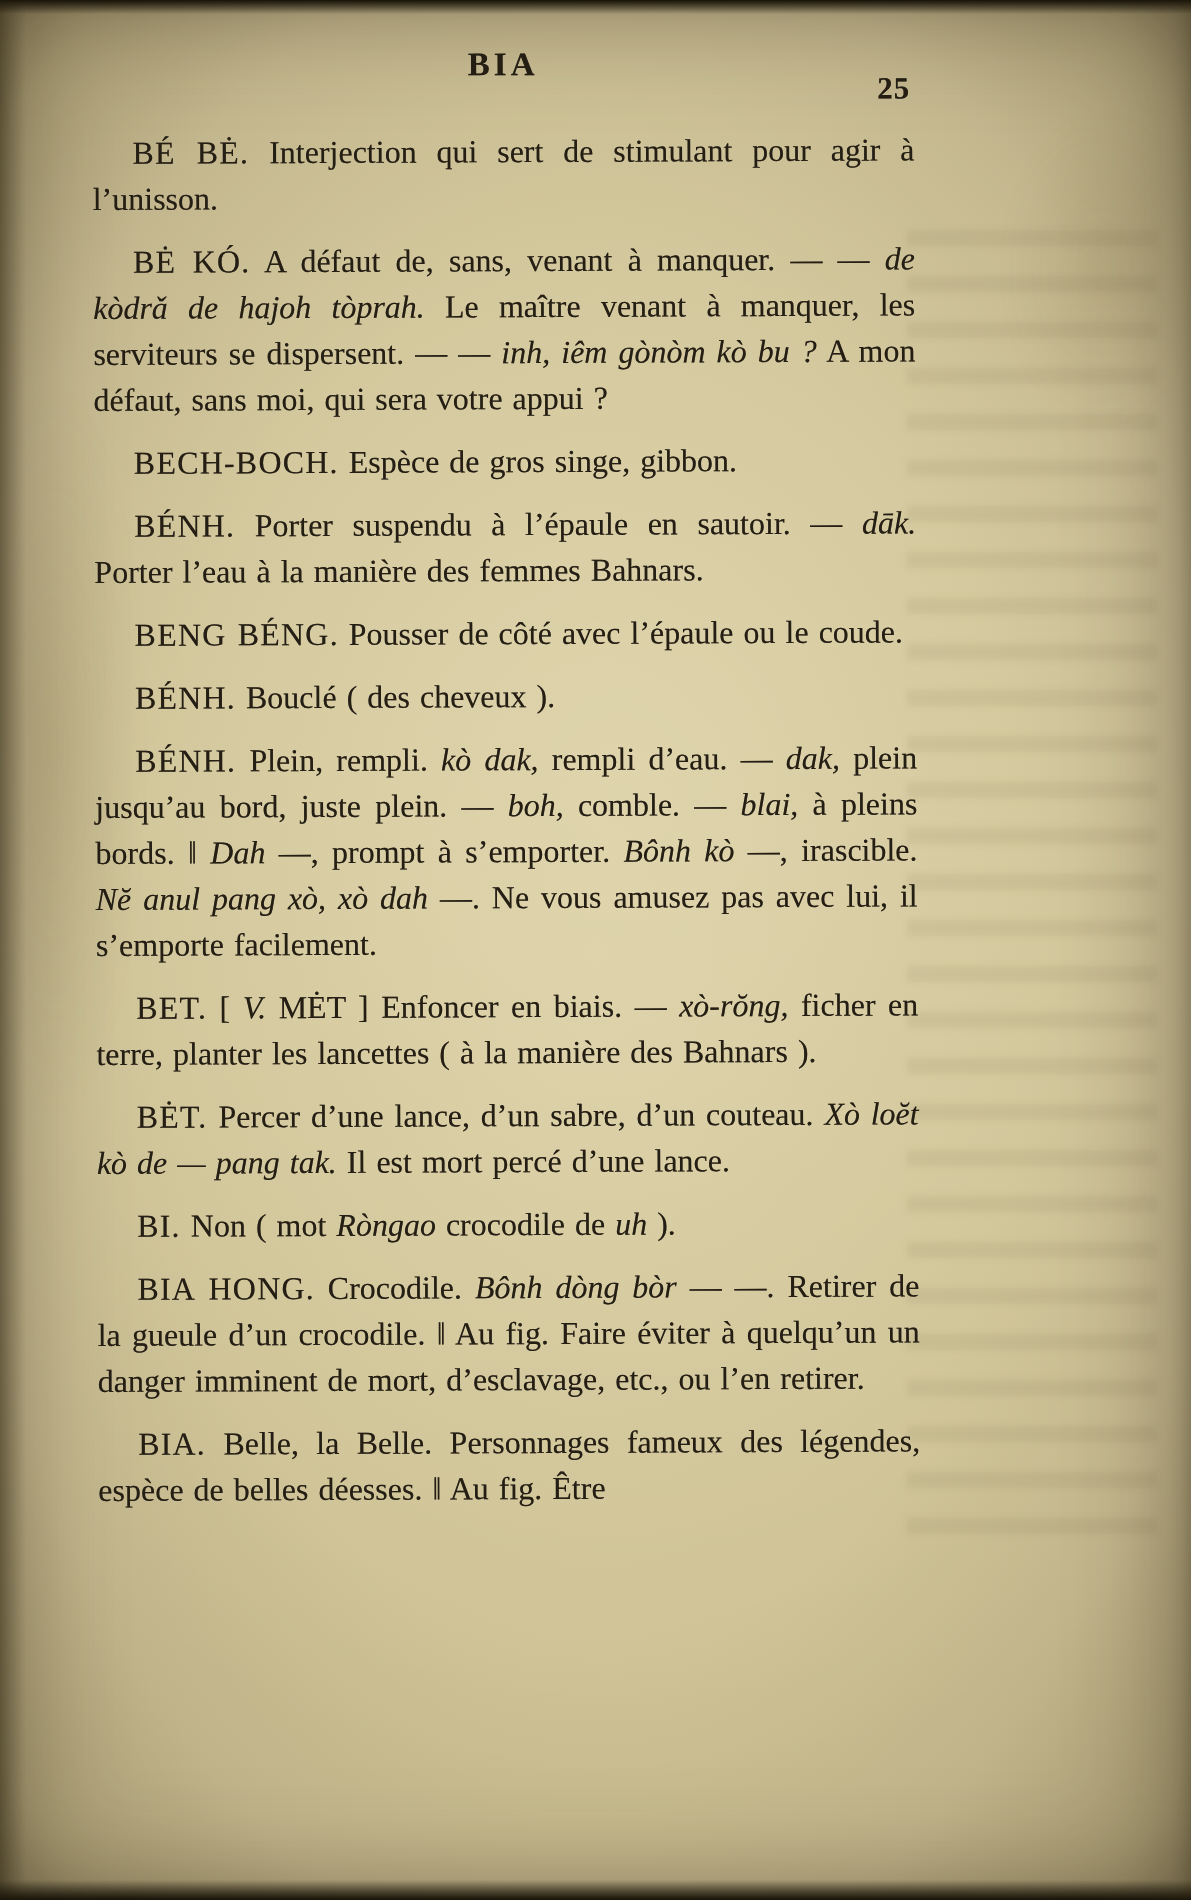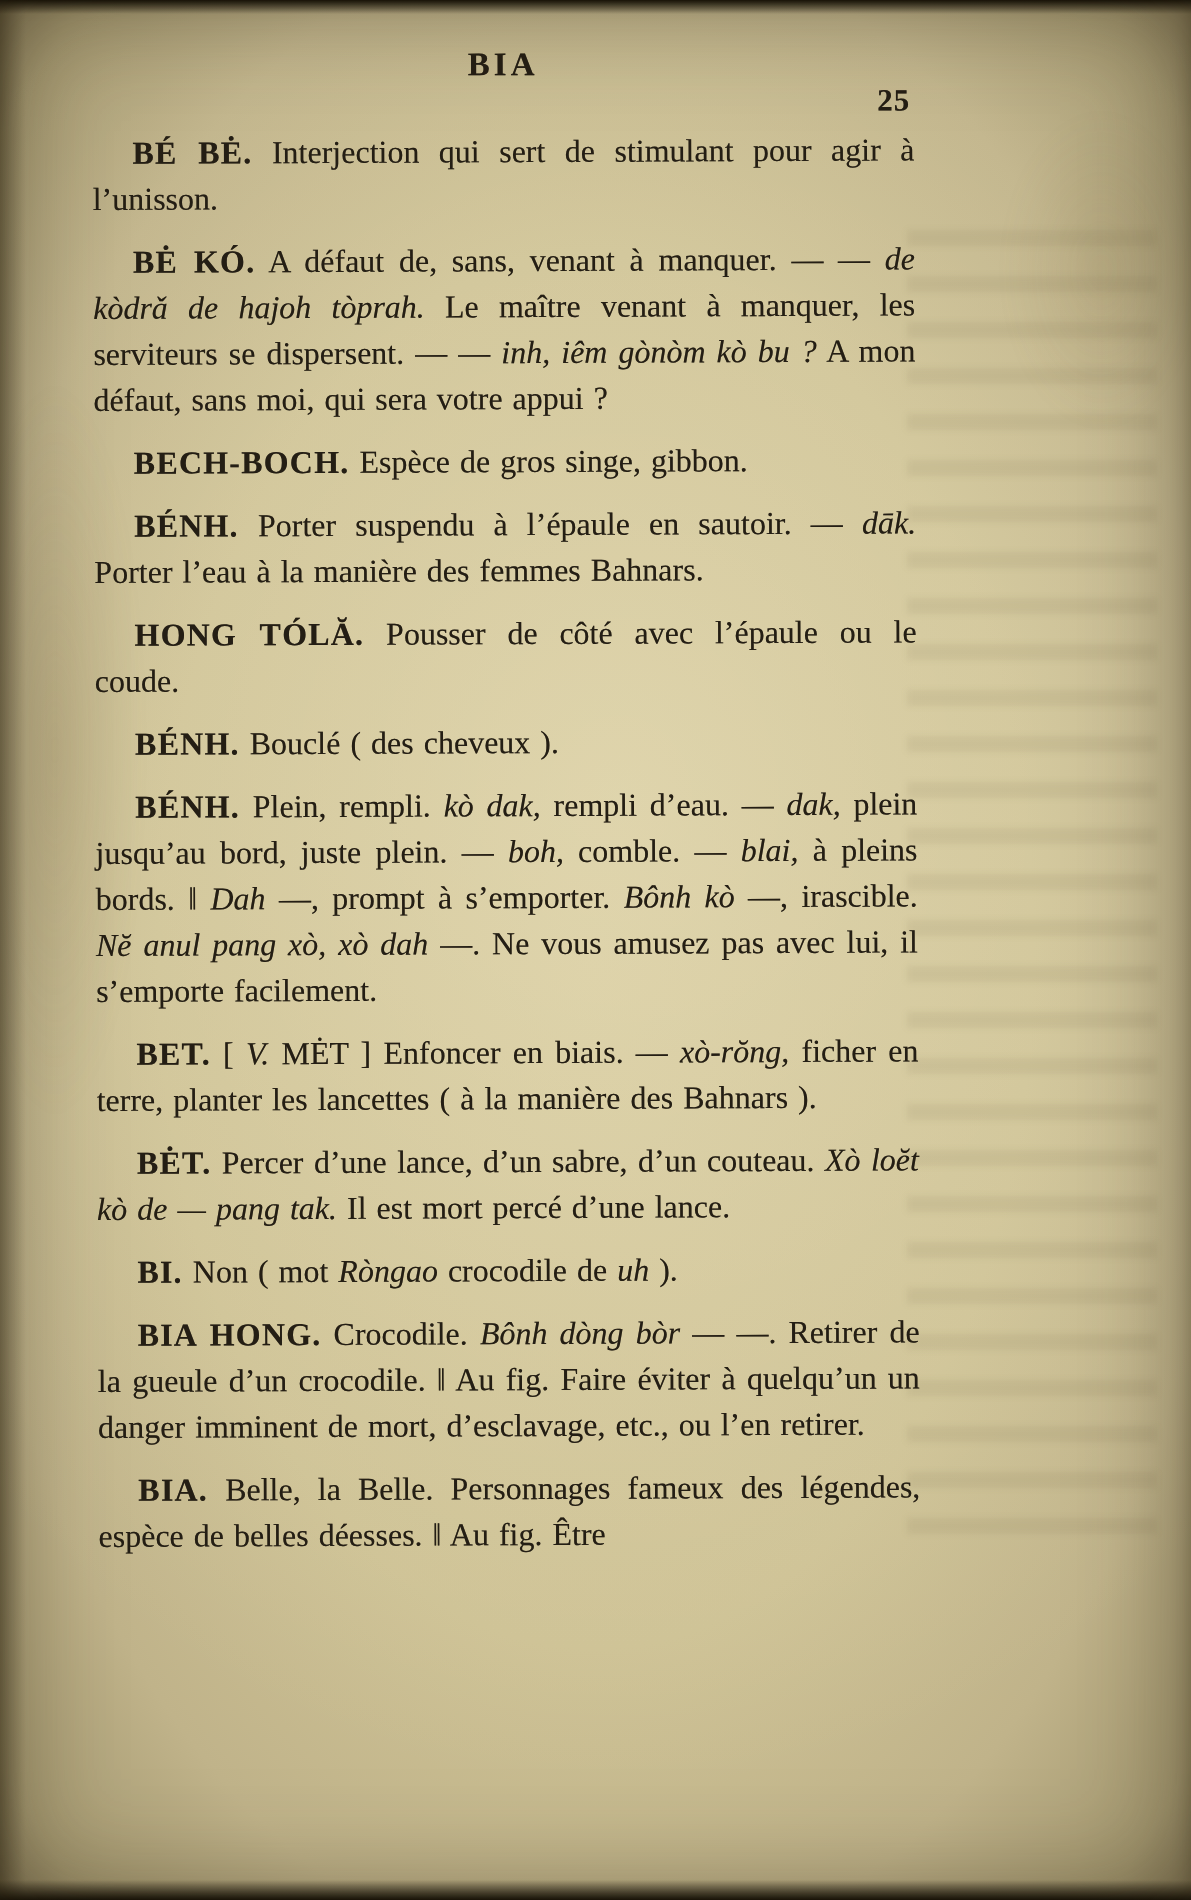--- a/index.html
+++ b/index.html
@@ -85,38 +85,38 @@
   }
   .running-head {
     text-align: center;
     font-weight: 700;
     font-size: 33px;
     letter-spacing: 4px;
   }
   .page-number {
     position: absolute;
     right: 4px;
-    top: 38px;
+    top: 26px;
     font-weight: 700;
     font-size: 31px;
     letter-spacing: 1px;
   }
   .entries {
     margin-top: 10px;
   }
   p.entry {
     margin: 0 0 17px 0;
     font-size: 32px;
     line-height: 46px;
     text-align: justify;
     text-indent: 40px;
     word-spacing: 2px;
   }
   .headword {
-    font-weight: 700;
+    font-weight: 400;
     letter-spacing: 1.2px;
   }
   .vernacular {
     font-style: italic;
   }
   .plain {
     font-style: normal;
   }
 </style>
 </head>
@@ -130,21 +130,21 @@
   <div class="text-block">
     <div class="page-header">
       <div class="running-head">BIA</div>
       <div class="page-number">25</div>
     </div>
     <div class="entries">
         <p class="entry"><span class="headword">BÉ BĖ.</span><span class="plain">  Interjection qui sert de stimulant pour agir à l’unisson.</span></p>
         <p class="entry"><span class="headword">BĖ KÓ.</span><span class="plain">  A défaut de, sans, venant à manquer. — — </span><span class="vernacular">de kòdrǎ de hajoh tòprah.</span><span class="plain"> Le maître venant à manquer, les serviteurs se dispersent. — — </span><span class="vernacular">inh, iêm gònòm kò bu ?</span><span class="plain"> A mon défaut, sans moi, qui sera votre appui ?</span></p>
         <p class="entry"><span class="headword">BECH-BOCH.</span><span class="plain">  Espèce de gros singe, gibbon.</span></p>
         <p class="entry"><span class="headword">BÉNH.</span><span class="plain">  Porter suspendu à l’épaule en sautoir. — </span><span class="vernacular">dāk.</span><span class="plain"> Porter l’eau à la manière des femmes Bahnars.</span></p>
-        <p class="entry"><span class="headword">HONG TÓLĂ.</span><span class="plain">  Pousser de côté avec l’épaule ou le coude.</span></p>
+        <p class="entry"><span class="headword">BENG BÉNG.</span><span class="plain">  Pousser de côté avec l’épaule ou le coude.</span></p>
         <p class="entry"><span class="headword">BÉNH.</span><span class="plain">  Bouclé ( des cheveux ).</span></p>
         <p class="entry"><span class="headword">BÉNH.</span><span class="plain">  Plein, rempli. </span><span class="vernacular">kò dak,</span><span class="plain"> rempli d’eau. — </span><span class="vernacular">dak,</span><span class="plain"> plein jusqu’au bord, juste plein. — </span><span class="vernacular">boh,</span><span class="plain"> comble. — </span><span class="vernacular">blai,</span><span class="plain"> à pleins bords. ‖ </span><span class="vernacular">Dah</span><span class="plain"> —, prompt à s’emporter. </span><span class="vernacular">Bônh kò</span><span class="plain"> —, irascible. </span><span class="vernacular">Nĕ anul pang xò, xò dah</span><span class="plain"> —. Ne vous amusez pas avec lui, il s’emporte facilement.</span></p>
         <p class="entry"><span class="headword">BET.</span><span class="plain">  [ </span><span class="vernacular">V.</span><span class="plain"> MĖT ] Enfoncer en biais. — </span><span class="vernacular">xò-rŏng,</span><span class="plain"> ficher en terre, planter les lancettes ( à la manière des Bahnars ).</span></p>
         <p class="entry"><span class="headword">BĖT.</span><span class="plain">  Percer d’une lance, d’un sabre, d’un couteau. </span><span class="vernacular">Xò loĕt kò de — pang tak.</span><span class="plain"> Il est mort percé d’une lance.</span></p>
         <p class="entry"><span class="headword">BI.</span><span class="plain">  Non ( mot </span><span class="vernacular">Ròngao</span><span class="plain"> crocodile de </span><span class="vernacular">uh</span><span class="plain"> ).</span></p>
         <p class="entry"><span class="headword">BIA HONG.</span><span class="plain">  Crocodile. </span><span class="vernacular">Bônh dòng bòr</span><span class="plain"> — —. Retirer de la gueule d’un crocodile. ‖ Au fig. Faire éviter à quelqu’un un danger imminent de mort, d’esclavage, etc., ou l’en retirer.</span></p>
         <p class="entry"><span class="headword">BIA.</span><span class="plain">  Belle, la Belle. Personnages fameux des légendes, espèce de belles déesses. ‖ Au fig. Être</span></p>
       </div>
   </div>
 

